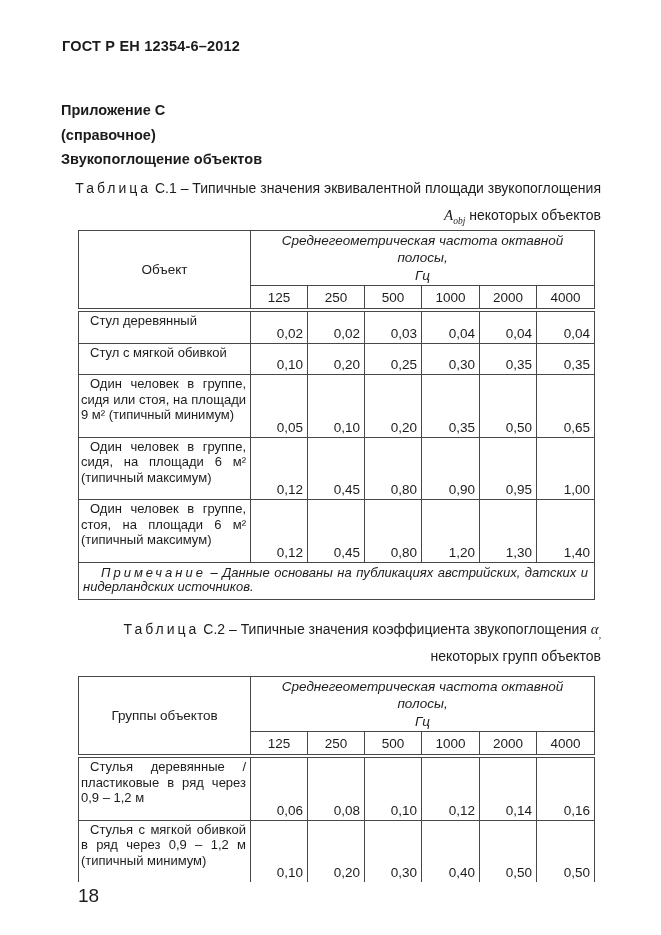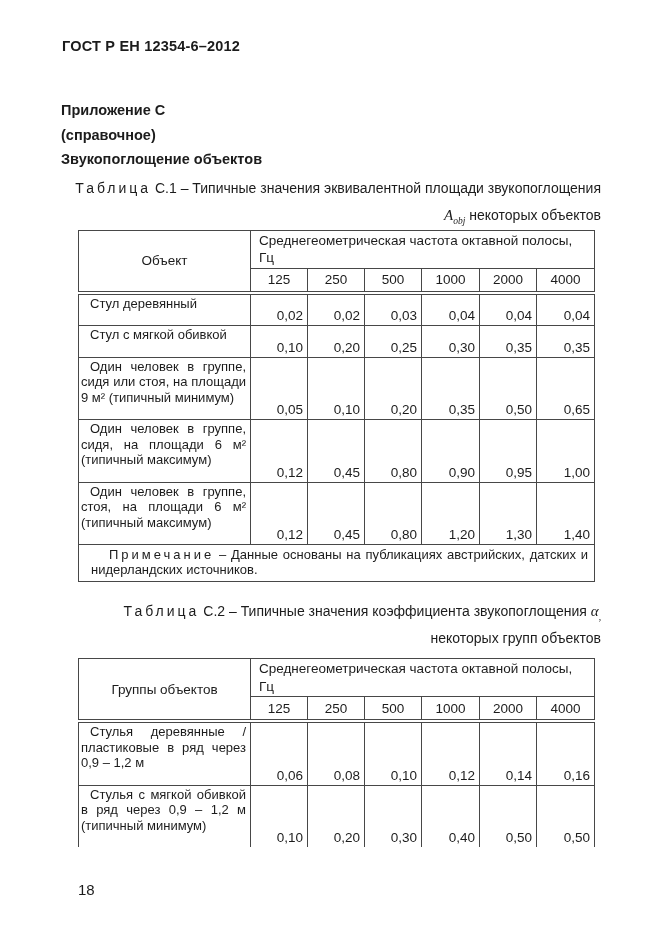--- a/index.html
+++ b/index.html
@@ -44,43 +44,44 @@
   }
   table.c1 { margin-top:1px; }
   table.c2 { margin-top:6px; }
   .gost-table th, .gost-table td {
     border:1px solid #474747;
     font-weight:normal;
     padding:1px 3px;
     overflow:hidden;
   }
   th.obj-head { vertical-align:middle; font-size:13.5px; }
-  th.band-head { vertical-align:middle; text-align:left; font-size:13.5px; line-height:17.5px; padding:1px 8px; }
+  th.band-head { vertical-align:middle; text-align:center; font-size:13.5px; line-height:17.5px; padding:1px 8px;font-style:italic; }
   th.band-head .bh-line { display:block; }
   tr.freq-row th { height:20px; text-align:center; font-size:13.5px; border-bottom:4px double #474747; }
   th.obj-head { border-bottom:4px double #474747; }
   td.label-cell {
     vertical-align:middle; text-align:justify;
     line-height:15.5px; text-indent:9px; padding:1px 4px 14px 2px;
   }
   td.value-cell {
     vertical-align:bottom; text-align:right;
     font-size:13.5px; padding:1px 4px 2px;
     height:17px;
   }
   td.note-cell {
     font-size:13px; line-height:14.5px;
     text-align:justify; text-indent:18px;
-    padding:3px 6px 4px 12px;
+    padding:3px 6px 4px 4px;
+    font-style:italic;
   }
   
   table.cut tbody tr:last-child td { border-bottom:none; }
   .pagenum {
     position:absolute; left:78px; top:866px;
-    font-size:15px;
+    font-size:19px;
   }
 </style>
 </head>
 <body>
 
 <div class="page">
 
   <p class="doc-header">ГОСТ Р ЕН 12354-6–2012</p>
 
   <div class="title-block">

